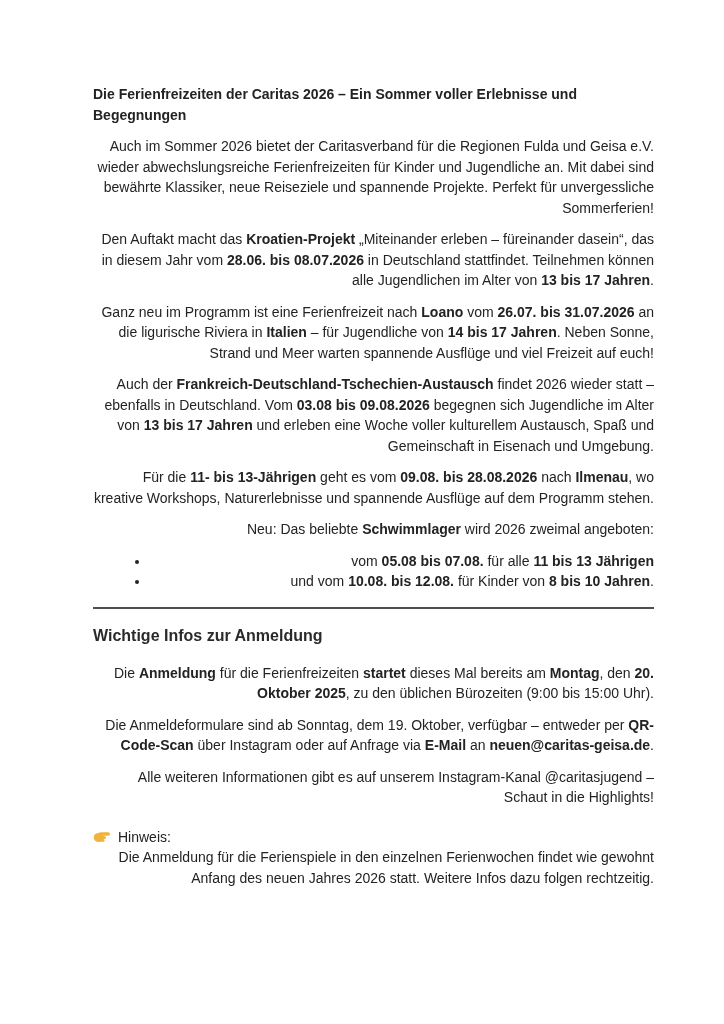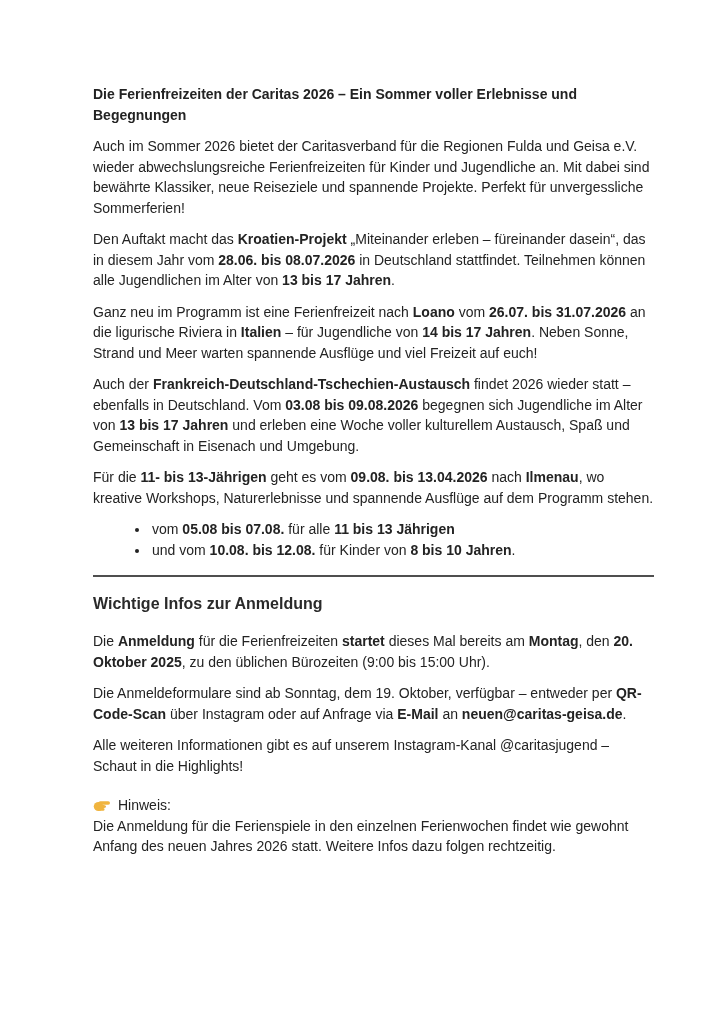--- a/index.html
+++ b/index.html
@@ -21,26 +21,28 @@
     overflow: hidden;
   }
   .doc-title {
     font-size: 14px;
     line-height: 20.5px;
     font-weight: 700;
     margin: 0 0 11px 0;
   }
   p.para {
     margin: 0 0 11px 0;
+    text-align: right;
   }
   strong { font-weight: 700; }
   ul.dates-list {
     margin: 3px 0 15px 0;
     padding-left: 57px;
     list-style: disc;
+    text-align: right;
   }
   ul.dates-list li {
     margin: 0;
     padding-left: 2px;
   }
   hr.section-divider {
     border: none;
     border-top: 2px solid #4f4f4f;
     margin: 11px 0 16px 0;
     width: 100%;
@@ -73,22 +75,23 @@
   <h1 class="doc-title"><strong>Die Ferienfreizeiten der Caritas 2026 – Ein Sommer voller Erlebnisse und Begegnungen</strong></h1>
 
   <p class="para">Auch im Sommer 2026 bietet der Caritasverband für die Regionen Fulda und Geisa e.V. wieder abwechslungsreiche Ferienfreizeiten für Kinder und Jugendliche an. Mit dabei sind bewährte Klassiker, neue Reiseziele und spannende Projekte. Perfekt für unvergessliche Sommerferien!</p>
 
   <p class="para">Den Auftakt macht das <strong>Kroatien-Projekt</strong> „Miteinander erleben – füreinander dasein“, das in diesem Jahr vom <strong>28.06. bis 08.07.2026</strong> in Deutschland stattfindet. Teilnehmen können alle Jugendlichen im Alter von <strong>13 bis 17 Jahren</strong>.</p>
 
   <p class="para">Ganz neu im Programm ist eine Ferienfreizeit nach <strong>Loano</strong> vom <strong>26.07. bis 31.07.2026</strong> an die ligurische Riviera in <strong>Italien</strong> – für Jugendliche von <strong>14 bis 17 Jahren</strong>. Neben Sonne, Strand und Meer warten spannende Ausflüge und viel Freizeit auf euch!</p>
 
   <p class="para">Auch der <strong>Frankreich-Deutschland-Tschechien-Austausch</strong> findet 2026 wieder statt – ebenfalls in Deutschland. Vom <strong>03.08 bis 09.08.2026</strong> begegnen sich Jugendliche im Alter von <strong>13 bis 17 Jahren</strong> und erleben eine Woche voller kulturellem Austausch, Spaß und Gemeinschaft in Eisenach und Umgebung.</p>
 
-  <p class="para">Für die <strong>11- bis 13-Jährigen</strong> geht es vom <strong>09.08. bis 13.04.2026</strong> nach <strong>Ilmenau</strong>, wo kreative Workshops, Naturerlebnisse und spannende Ausflüge auf dem Programm stehen.</p>
+  <p class="para">Für die <strong>11- bis 13-Jährigen</strong> geht es vom <strong>09.08. bis 28.08.2026</strong> nach <strong>Ilmenau</strong>, wo kreative Workshops, Naturerlebnisse und spannende Ausflüge auf dem Programm stehen.</p>
 
+  <p class="para">Neu: Das beliebte <strong>Schwimmlager</strong> wird 2026 zweimal angeboten:</p>
 
   <ul class="dates-list">
     <li>vom <strong>05.08 bis 07.08.</strong> für alle <strong>11 bis 13 Jährigen</strong></li>
     <li>und vom <strong>10.08. bis 12.08.</strong> für Kinder von <strong>8 bis 10 Jahren</strong>.</li>
   </ul>
 
   <hr class="section-divider">
 
   <h2 class="section-heading">Wichtige Infos zur Anmeldung</h2>
 

